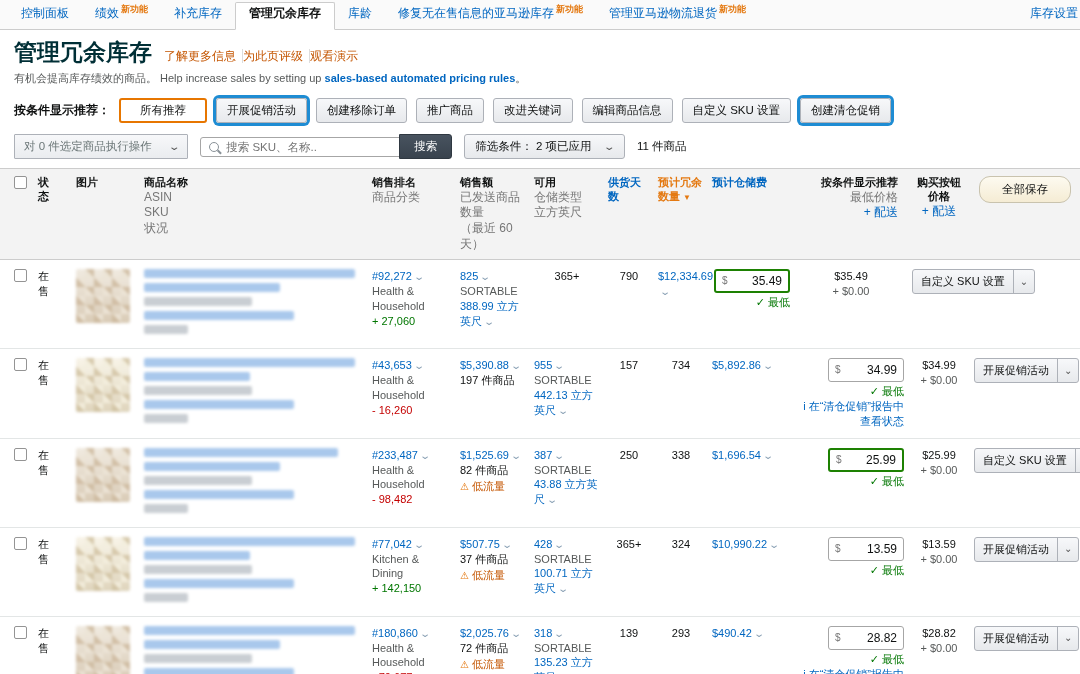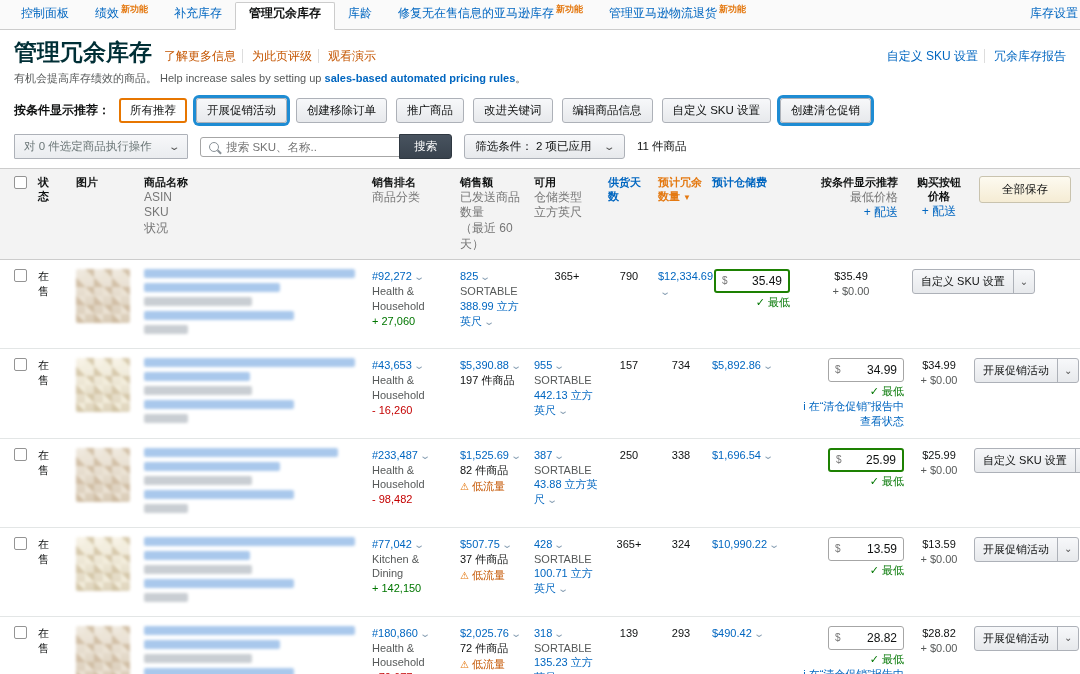--- a/index.html
+++ b/index.html
@@ -14,34 +14,34 @@
   .badge { color:#e47911; font-size:9px; margin-left:2px; font-weight:bold; }
   .tabbar-right { margin-left:auto; padding:6px 2px 7px 10px; white-space:nowrap; }
   a.blue, .blue-link { color:#0066c0; text-decoration:none; cursor:pointer; }
 
   
   .pagehead { padding:7px 14px 4px; }
   .titlerow { display:flex; align-items:baseline; }
   .pagetitle { font-size:23px; font-weight:bold; color:#002f36; letter-spacing:0; }
   .hlinks { margin-left:12px; }
   .hlinks span { color:#c45500; font-size:12px; cursor:pointer; }
-  .hlinks span + span { margin-left:6px; padding-left:9px; border-left:1px solid #ddd; }
+  .hlinks span + span { margin-left:6px; border-left:1px solid #ddd; }
   .titlerow .rightlinks { margin-left:auto; white-space:nowrap; font-size:12px; }
   .rightlinks span { color:#0066c0; cursor:pointer; }
   .rightlinks span + span { margin-left:6px; padding-left:9px; border-left:1px solid #ddd; }
   .subtitle { margin-top:3px; color:#565959; font-size:11px; }
   .subtitle .en-link { color:#0066c0; font-weight:bold; cursor:pointer; }
 
   
   .recobar { display:flex; align-items:center; gap:9px; padding:8px 14px 6px; }
   .recolabel { font-weight:bold; font-size:12px; white-space:nowrap; }
   .btn { display:inline-flex; align-items:center; justify-content:center; padding:4px 10px; font-size:11.5px;
          background:linear-gradient(#f7f8fa,#e7e9ec); border:1px solid #adb1b8; border-radius:3px;
          color:#0f1111; cursor:pointer; white-space:nowrap; }
-  .btn.selected { border:2px solid #e77600; background:#fff; padding:3px 9px; }
+  .btn.selected { border:2px solid #e77600; background:#fff; padding:3px 19px; }
   .btn.annotated { box-shadow:0 0 0 3px #1e8cd3; }
 
   
   .actionbar { display:flex; align-items:center; gap:12px; padding:5px 14px 9px; }
   .dropdown { display:inline-flex; align-items:center; gap:18px; padding:4px 9px; font-size:11.5px; color:#6c7778;
               background:linear-gradient(#f7f8fa,#eaecef); border:1px solid #adb1b8; border-radius:1px; cursor:pointer; }
   .searchwrap { display:inline-flex; align-items:center; }
   .searchbox { display:inline-flex; align-items:center; border:1px solid #a6a6a6; border-radius:3px 0 0 3px; background:#fff; padding:3px 8px; width:200px; }
   .searchbox input { border:none; outline:none; font-size:11.5px; width:160px; font-family:inherit; color:#0f1111; }
   .mag { width:10px; height:10px; border:1.6px solid #8a9298; border-radius:50%; position:relative; margin-right:7px; flex:0 0 auto; }
@@ -55,21 +55,21 @@
 
   
   .cols { display:grid; grid-template-columns:34px 38px 68px minmax(0,1fr) 88px 74px 74px 50px 54px 86px 114px 62px 110px; }
   .thead { background:#f3f3f3; border-top:1px solid #ccc; border-bottom:1px solid #ccc; }
   .thead .cell { padding:7px 4px; font-size:11px; }
   .hmain { font-weight:bold; color:#0f1111; line-height:1.25; }
   .hsub { color:#767676; font-size:12px; line-height:1.3; }
   .hmain.linkish { color:#0066c0; }
   .hmain.orange { color:#e47911; }
   .sorticon { color:#e47911; font-size:8px; }
-  .saveall { background:linear-gradient(#fdfaf0,#f5ecd4); border:1px solid #c9c3ae; border-radius:3px; padding:5px 22px;
+  .saveall { background:linear-gradient(#fdfaf0,#f5ecd4); border:1px solid #c9c3ae; border-radius:11px; padding:5px 22px;
              font-size:11.5px; cursor:pointer; color:#0f1111; }
   .c-center { text-align:center; }
   .c-right { text-align:right; }
 
   .row { border-bottom:1px solid #e3e6e6; min-height:58px; }
   .row .cell { padding:9px 4px; font-size:11px; line-height:1.35; }
   .lnk { color:#0066c0; cursor:pointer; text-decoration:none; }
   .sub { color:#565959; }
   .trend.up { color:#007600; }
   .trend.down { color:#c40000; }
@@ -131,23 +131,20 @@
       <span class="blue-link">库存设置</span>
     </div>
   </div>
 
   <div class="pagehead">
     <div class="titlerow">
       <span class="pagetitle">管理冗余库存</span>
       <span class="hlinks">
         <span>了解更多信息</span><span>为此页评级</span><span>观看演示</span>
       </span>
-      <span class="rightlinks">
-        <span>自定义 SKU 设置</span><span>冗余库存报告</span>
-      </span>
     </div>
     <div class="subtitle">
       <span>有机会提高库存绩效的商品。</span>
       <span>Help increase sales by setting up </span><span class="en-link">sales-based automated pricing rules</span><span>。</span>
     </div>
   </div>
 
   <div class="recobar">
     <span class="recolabel">按条件显示推荐：</span>
     <span style="display:inline-flex;gap:9px;">

